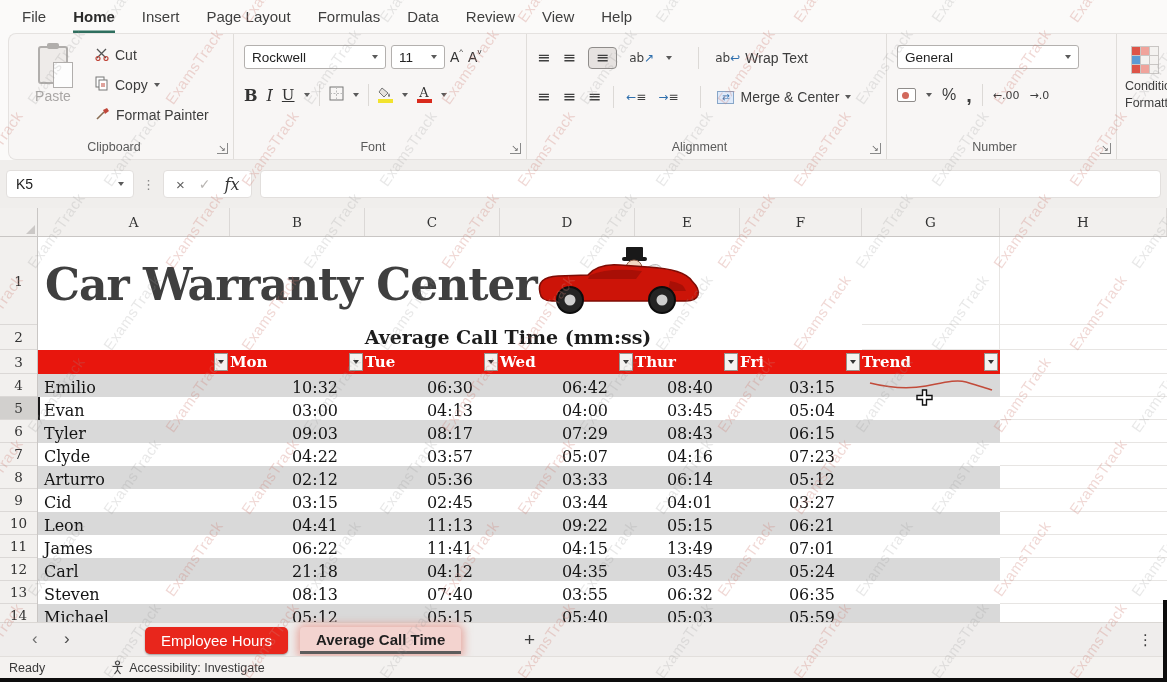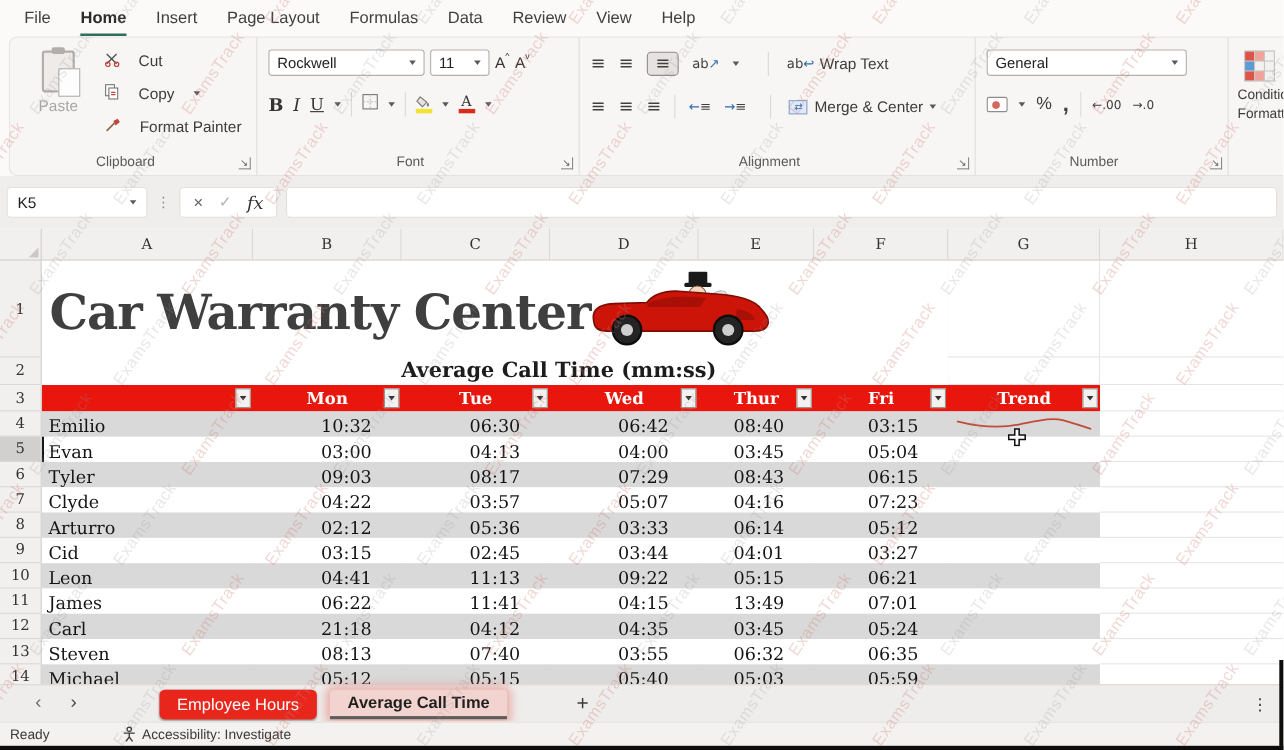--- a/index.html
+++ b/index.html
@@ -21,21 +21,21 @@
 
   
   .ribbon { position:absolute; top:33px; left:8px; right:0; height:127px; background:#f8f6f5;
             border:1px solid #e5e2e0; border-right:none; border-radius:8px 0 0 8px; display:flex; overflow:hidden; }
   .rgroup { position:relative; height:100%; border-right:1px solid #e0ddda; flex:none; }
   .glabel { position:absolute; bottom:5px; left:0; right:14px; text-align:center;
             font-size:12.5px; color:#5a5a5a; }
   .launcher { position:absolute; bottom:5px; right:5px; width:11px; height:11px;
               font-size:9px; color:#666; line-height:11px; text-align:center;
               border-right:1px solid #8a8a8a; border-bottom:1px solid #8a8a8a; }
-  .rbtn { display:flex; align-items:center; gap:17px; font-size:14px; color:#3c3c3c;
+  .rbtn { display:flex; align-items:center; gap:6px; font-size:14px; color:#3c3c3c;
           height:26px; padding:0 4px; white-space:nowrap; }
   .cv { width:0; height:0; border-left:3.5px solid transparent; border-right:3.5px solid transparent;
         border-top:4px solid #5a5a5a; display:inline-block; }
   .combo { background:#fff; border:1px solid #b3b0ae; border-radius:3px; height:24px;
            display:flex; align-items:center; padding:0 7px; font-size:13.5px; color:#222; }
   .combo .cv { margin-left:auto; }
 
   
   .g-clip { width:225px; }
   .paste { position:absolute; left:14px; top:10px; width:60px; height:96px; text-align:center; opacity:.85; }
@@ -119,21 +119,21 @@
   .vline { position:absolute; top:0; bottom:0; width:1px; background:#e7e5e3; }
   .hline { position:absolute; left:0; right:0; height:1px; background:#e7e5e3; }
   .mergeblock { position:absolute; left:0; top:0; width:824px; height:113px; background:#fff; }
   .bigtitle { position:absolute; left:7px; top:22px; font-family:"DejaVu Serif",serif; font-weight:bold;
               font-size:44px; color:var(--title-gray); letter-spacing:-1px; white-space:nowrap; }
   .subtitle { position:absolute; left:190px; top:89px; width:560px; text-align:center;
               font-family:"DejaVu Serif",serif; font-weight:bold; font-size:19px; color:#1c1c1c; }
   .carimg { position:absolute; left:492px; top:8px; }
 
   .thr { position:absolute; left:0; top:113px; height:24px; display:flex; background:var(--header-red); width:962px; }
-  .thcell { position:relative; height:100%; display:flex; align-items:center; justify-content:center;
+  .thcell { position:relative; height:100%; display:flex; align-items:center; justify-content:flex-start;
             color:#fff; font-family:"DejaVu Serif",serif; font-weight:bold; font-size:15px; flex:none; }
   .thcell.left { justify-content:flex-start; padding-left:6px; }
   .filterbtn { position:absolute; right:2px; top:3px; width:14px; height:18px; background:#f4f2f0;
                border:1px solid #98948f; display:flex; align-items:center; justify-content:center; }
   .filterbtn .cv { border-top-color:#333; }
   .tbody { position:absolute; left:0; top:137px; width:962px; }
   .trow { display:flex; height:23px; align-items:flex-end; font-family:"DejaVu Serif",serif;
           font-size:16px; color:#141414; }
   .trow.g { background:var(--band-gray); }
   .trow.w { background:#fff; }

